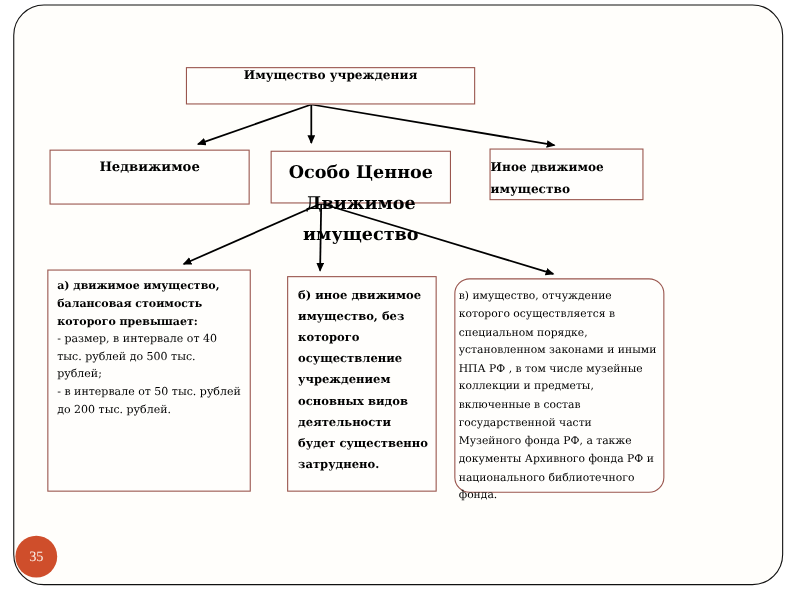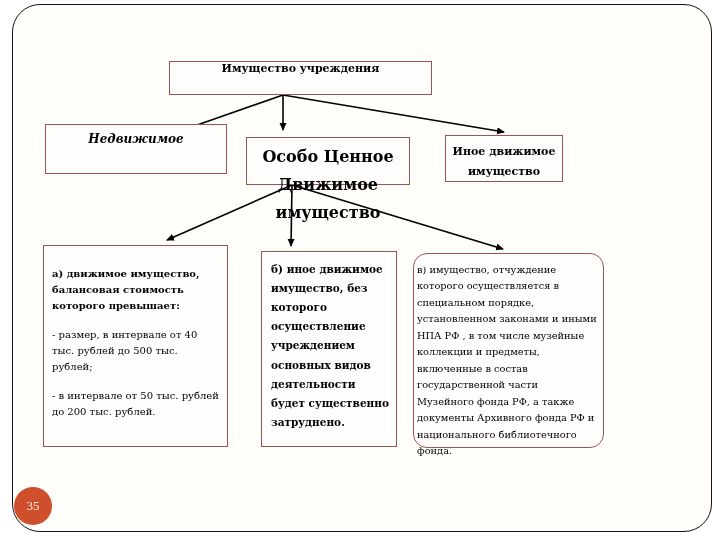--- a/index.html
+++ b/index.html
@@ -10,29 +10,29 @@
   .frame{
     position:absolute;left:12px;top:4px;width:698px;height:526px;
     border:1.5px solid #111;border-radius:28px;background:#fffefb;
   }
   .dbox{
     position:absolute;border:1.5px solid #9a564e;background:#fffefc;box-sizing:border-box;
   }
   .root-box{left:169px;top:61px;width:263px;height:34px;
     display:flex;align-items:flex-start;justify-content:center;
     font-weight:bold;font-size:11px;}
-  .n1-box{left:45px;top:124px;width:182px;height:50px;
-    text-align:center;padding-top:7px;font-weight:bold;font-size:12px;font-style:italic;}
+  .n1-box{left:45px;top:136px;width:182px;height:50px;
+    text-align:center;padding-top:7px;font-weight:bold;font-size:12px;}
   .n2-box{left:246px;top:137px;width:164px;height:48px;
     text-align:center;padding-top:5px;font-weight:bold;font-size:16px;line-height:1.75;}
-  .n3-box{left:445px;top:135px;width:118px;height:47px;
-    text-align:center;padding-top:6px;font-weight:bold;font-size:11px;line-height:1.85;}
+  .n3-box{left:445px;top:135px;width:140px;height:47px;
+    text-align:left;padding-top:6px;font-weight:bold;font-size:11px;line-height:1.85;}
   .a-box{left:43px;top:245px;width:185px;height:202px;
     padding:7px 7px 0 8px;font-size:10px;line-height:1.6;}
-  .a-box .para{display:block;margin-top:13px;}
+  .a-box .para{display:block;}
   .a-box .gap{margin-top:10px;}
   .bold{font-weight:bold;}
   .b-box{left:261px;top:251px;width:136px;height:196px;
     padding:8px 6px 0 9px;font-size:10.5px;font-weight:bold;line-height:1.82;}
   .c-box{left:413px;top:253px;width:191px;height:195px;
     padding:8px 6px 0 3px;font-size:9.8px;line-height:1.68;border-radius:14px;}
   svg.connectors{position:absolute;left:0;top:0;pointer-events:none;}
   .page-circle{
     position:absolute;left:14px;top:487px;width:38px;height:38px;border-radius:50%;
     background:#cf4e2b;color:#f9efe7;display:flex;align-items:center;justify-content:center;

